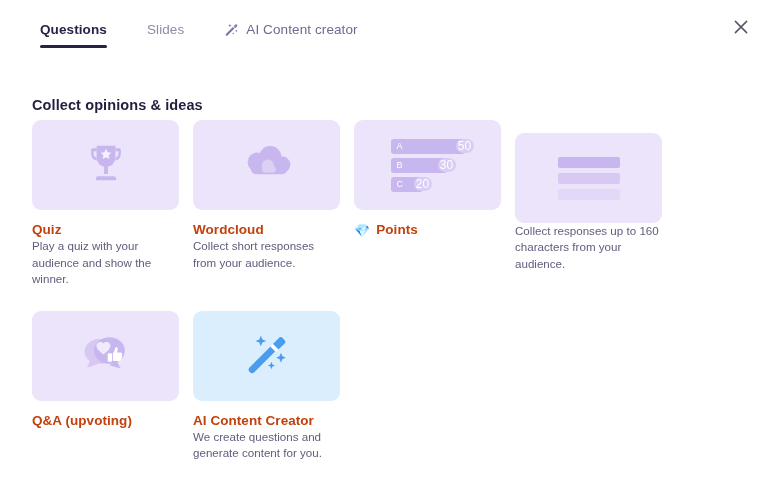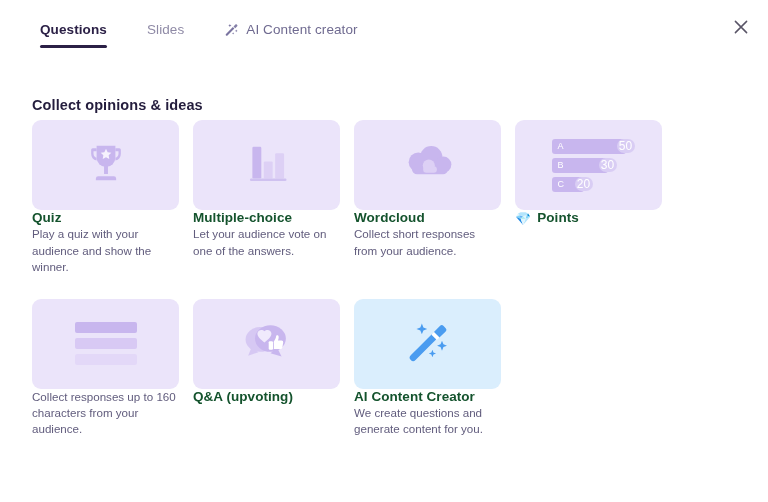--- a/index.html
+++ b/index.html
@@ -112,24 +112,24 @@
     background: #ebe4fa;
     border-radius: 9px;
     display: flex;
     align-items: center;
     justify-content: center;
     overflow: hidden;
   }
   .card.ai .card-thumb { background: #daeefd; }
 
   .card-title {
-    margin-top: 0;
+    margin-top: 12px;
     font-size: 13.5px;
     font-weight: bold;
-    color: #14532d;
+    color: #c2410c;
     letter-spacing: 0.05px;
     display: flex;
     align-items: center;
     gap: 6px;
     line-height: 1.2;
   }
   .gem { font-size: 13px; line-height: 1; }
 
   .card-desc {
     font-size: 11.6px;
@@ -233,34 +233,20 @@
             <path d="M44 13 h5 a2 2 0 0 1 2 2 v5 a9 9 0 0 1-7 8.7 v-3.4 a6 6 0 0 0 4 -5.3 v-3 h-4 z"></path>
           </g>
           <path d="M32 13.8 l2.1 4.3 4.7 0.7 -3.4 3.3 0.8 4.7 -4.2 -2.2 -4.2 2.2 0.8 -4.7 -3.4 -3.3 4.7 -0.7 z" fill="#f6f2fd"></path>
         </svg>
       </span>
     </div>
     <div class="card-title">Quiz</div>
     <div class="card-desc">Play a quiz with your audience and show the winner.</div>
   </div>
 
-  <div class="card">
-    <div class="card-thumb">
-      <span class="ico">
-        <svg viewBox="0 0 64 64" width="52" height="52" aria-hidden="true">
-          <rect x="14" y="12" width="11" height="39" rx="1.5" fill="#c8b6ee"></rect>
-          <rect x="28" y="30" width="11" height="21" rx="1.5" fill="#ddd0f5"></rect>
-          <rect x="42" y="20" width="11" height="31" rx="1.5" fill="#ddd0f5"></rect>
-          <rect x="11" y="51" width="45" height="3.2" rx="1.6" fill="#cfc1f0"></rect>
-        </svg>
-      </span>
-    </div>
-    <div class="card-title">Multiple-choice</div>
-    <div class="card-desc">Let your audience vote on one of the answers.</div>
-  </div>
 
   <div class="card">
     <div class="card-thumb">
       <span class="ico">
         <svg viewBox="0 0 72 48" width="58" height="40" aria-hidden="true">
           <g fill="#c8b6ee">
             <circle cx="24" cy="23" r="12"></circle>
             <circle cx="40" cy="17" r="14"></circle>
             <circle cx="55" cy="26" r="10"></circle>
             <rect x="16" y="25" width="45" height="13" rx="6.5"></rect>

